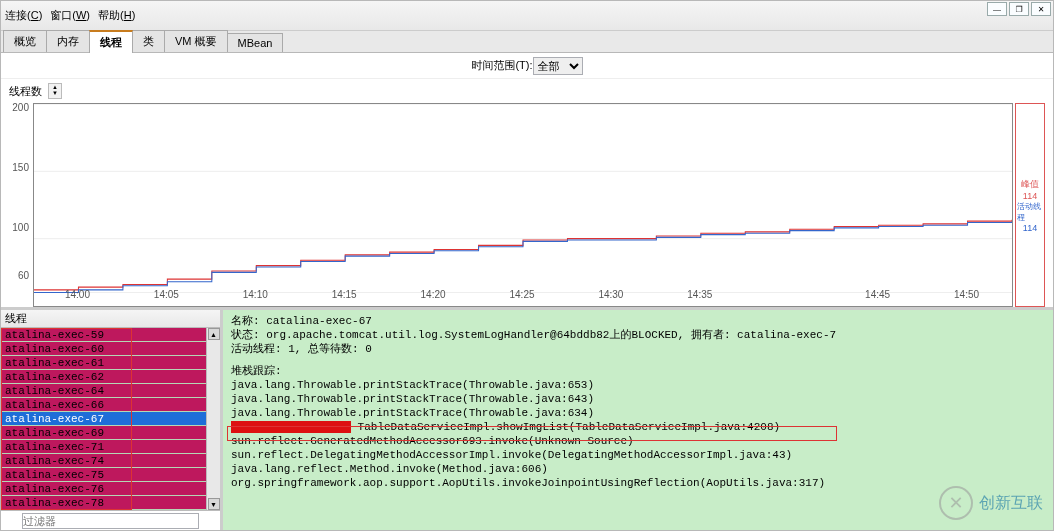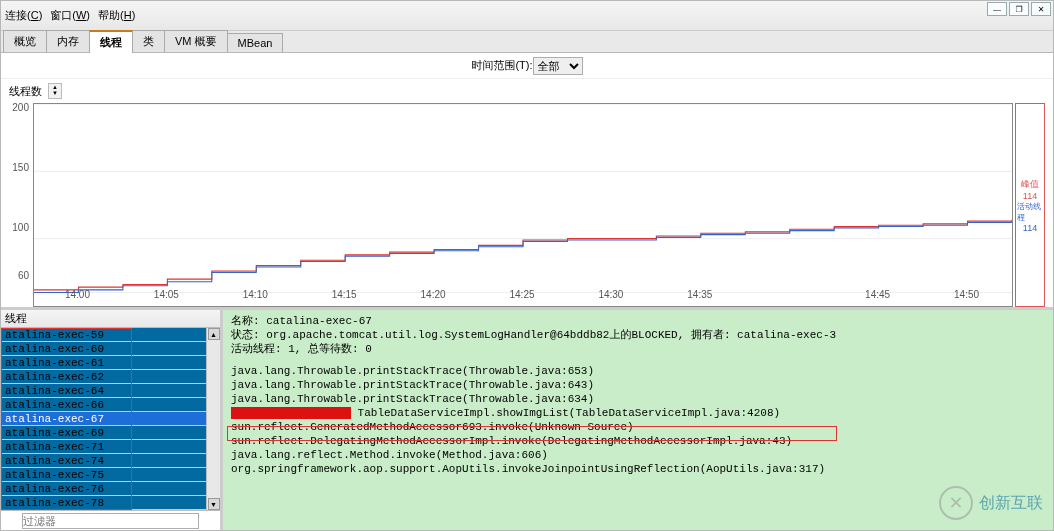--- a/index.html
+++ b/index.html
@@ -27,21 +27,21 @@
     .xlabel { position: absolute; font-size: 10px; color: #555; transform: translateX(-50%); }
     .legendbox { width: 30px; margin-top: 4px; border: 1px solid #d55; color: #d55; font-size: 9px; padding: 1px; display: flex; flex-direction: column; align-items: center; justify-content: center; }
     .grid line { stroke: #ddd; stroke-width: 0.5; }
     .series1 { stroke: #d33; stroke-width: 1; fill: none; }
     .series2 { stroke: #36c; stroke-width: 1; fill: none; }
     .lower { flex: 1; display: flex; border-top: 3px solid #ccc; min-height: 0; }
     .threadpanel { width: 222px; display: flex; flex-direction: column; border-right: 3px solid #ccc; }
     .threadpanel .hdr { height: 18px; background: linear-gradient(#f5f5f5,#e8e8e8); border-bottom: 1px solid #bbb; padding-left: 4px; font-size: 11px; display: flex; align-items: center; }
     .threadlist { flex: 1; overflow: hidden; position: relative; }
     .threadlist .redbox { position: absolute; top: 0; left: 0; right: 88px; border: 1px solid #d33; pointer-events: none; height: 100%; }
-    .threaditem { height: 14px; line-height: 14px; background: #0369a1; font-family: "Courier New", monospace; font-size: 11px; padding-left: 4px; border-bottom: 1px solid #b5d8b5; overflow: hidden; white-space: nowrap; cursor: pointer; color: #000; }
+    .threaditem { height: 14px; line-height: 14px; background: #be185d; font-family: "Courier New", monospace; font-size: 11px; padding-left: 4px; border-bottom: 1px solid #b5d8b5; overflow: hidden; white-space: nowrap; cursor: pointer; color: #000; }
     .threaditem.selected { background: #1e6ed8; color: #fff; }
     .threadscroll { position: absolute; right: 0; top: 0; bottom: 0; width: 14px; background: #e8e8e8; border-left: 1px solid #bbb; display: flex; flex-direction: column; align-items: center; }
     .sbtn { width: 12px; height: 12px; background: #d8d8d8; border: 1px solid #999; font-size: 7px; display:flex; align-items:center; justify-content:center; cursor:pointer;}
     .threadlist-inner { position: absolute; left:0; right:14px; top:0; }
     .detailpanel { flex: 1; background: #c8edc8; font-family: "Courier New", monospace; font-size: 11px; padding: 4px 8px; overflow: hidden; position: relative; }
     .detailpanel .line { height: 14px; line-height: 14px; white-space: nowrap; color: #000; }
     .detailpanel .spacer { height: 8px; }
     .redact { display: inline-block; width: 120px; height: 12px; background: #d11; vertical-align: middle; }
     .highlightbox { position: absolute; border: 1px solid #d33; pointer-events: none; }
     .watermark { position: absolute; right: 10px; bottom: 10px; display: flex; align-items: center; opacity: 0.55; }
@@ -158,23 +158,24 @@
           <div class="sbtn">▼</div>
         </div>
       </div>
       <div class="filterbox-lower">
         <input placeholder="过滤器" style="">
       </div>
     </div>
 
     <div class="detailpanel">
       <div class="line"><span>名称:</span> <span>catalina-exec-67</span></div>
-      <div class="line"><span>状态:</span> <span>org.apache.tomcat.util.log.SystemLogHandler@64bddb82上的BLOCKED, 拥有者: catalina-exec-3</span></div>
+      <div class="line"><span>状态:</span> <span>org.apache.tomcat.util.log.SystemLogHandler@64bddb82上的BLOCKED, 拥有者: catalina-exec-7</span></div>
       <div class="line"><span>活动线程:</span> <span>1, 总等待数: 0</span></div>
       <div class="spacer"></div>
+      <div class="line">堆栈跟踪:</div>
       <div class="line">java.lang.Throwable.printStackTrace(Throwable.java:653)</div>
       <div class="line">java.lang.Throwable.printStackTrace(Throwable.java:643)</div>
       <div class="line">java.lang.Throwable.printStackTrace(Throwable.java:634)</div>
       <div class="line"><span class="redact"></span> <span>TableDataServiceImpl.showImgList(TableDataServiceImpl.java:4208)</span></div>
       <div class="line">sun.reflect.GeneratedMethodAccessor693.invoke(Unknown Source)</div>
       <div class="line">sun.reflect.DelegatingMethodAccessorImpl.invoke(DelegatingMethodAccessorImpl.java:43)</div>
       <div class="line">java.lang.reflect.Method.invoke(Method.java:606)</div>
       <div class="line">org.springframework.aop.support.AopUtils.invokeJoinpointUsingReflection(AopUtils.java:317)</div>
       <div class="highlightbox" style="left:4px; top:116px; width:610px; height:15px;"></div>
     </div>

